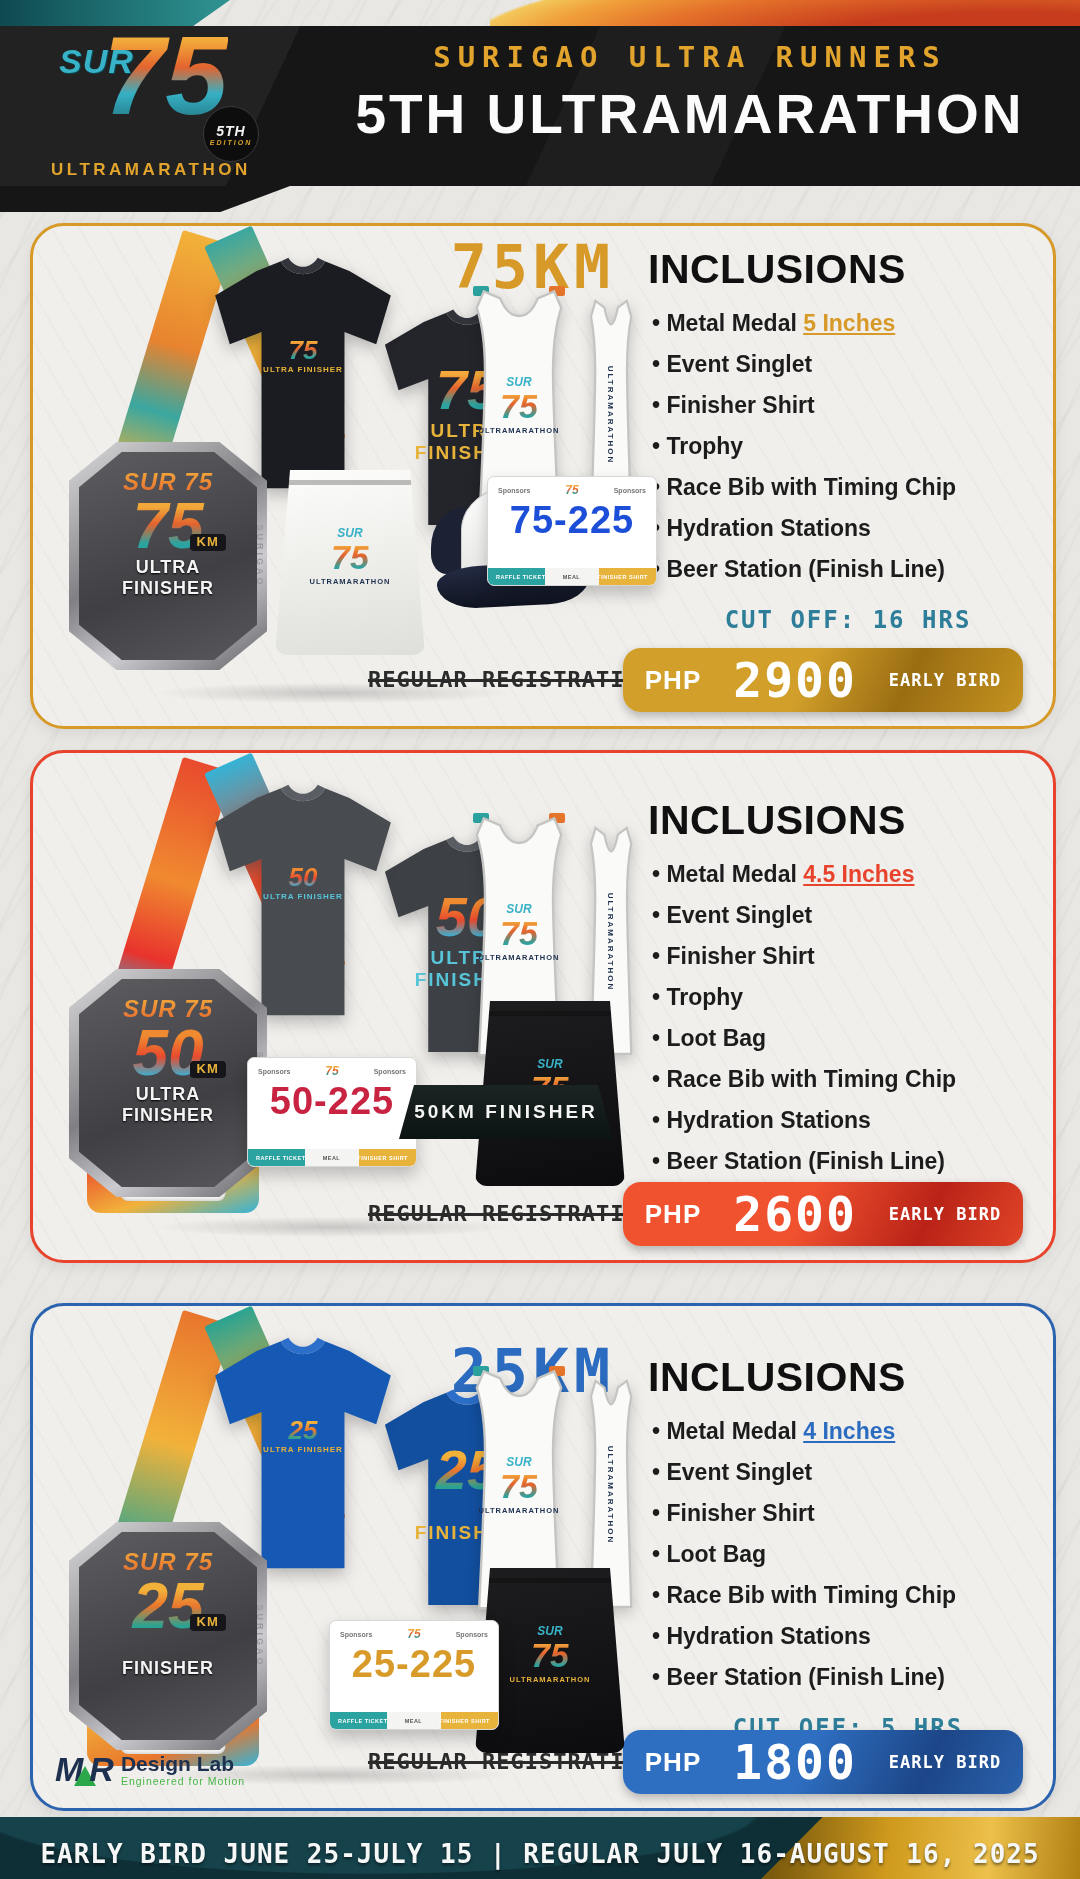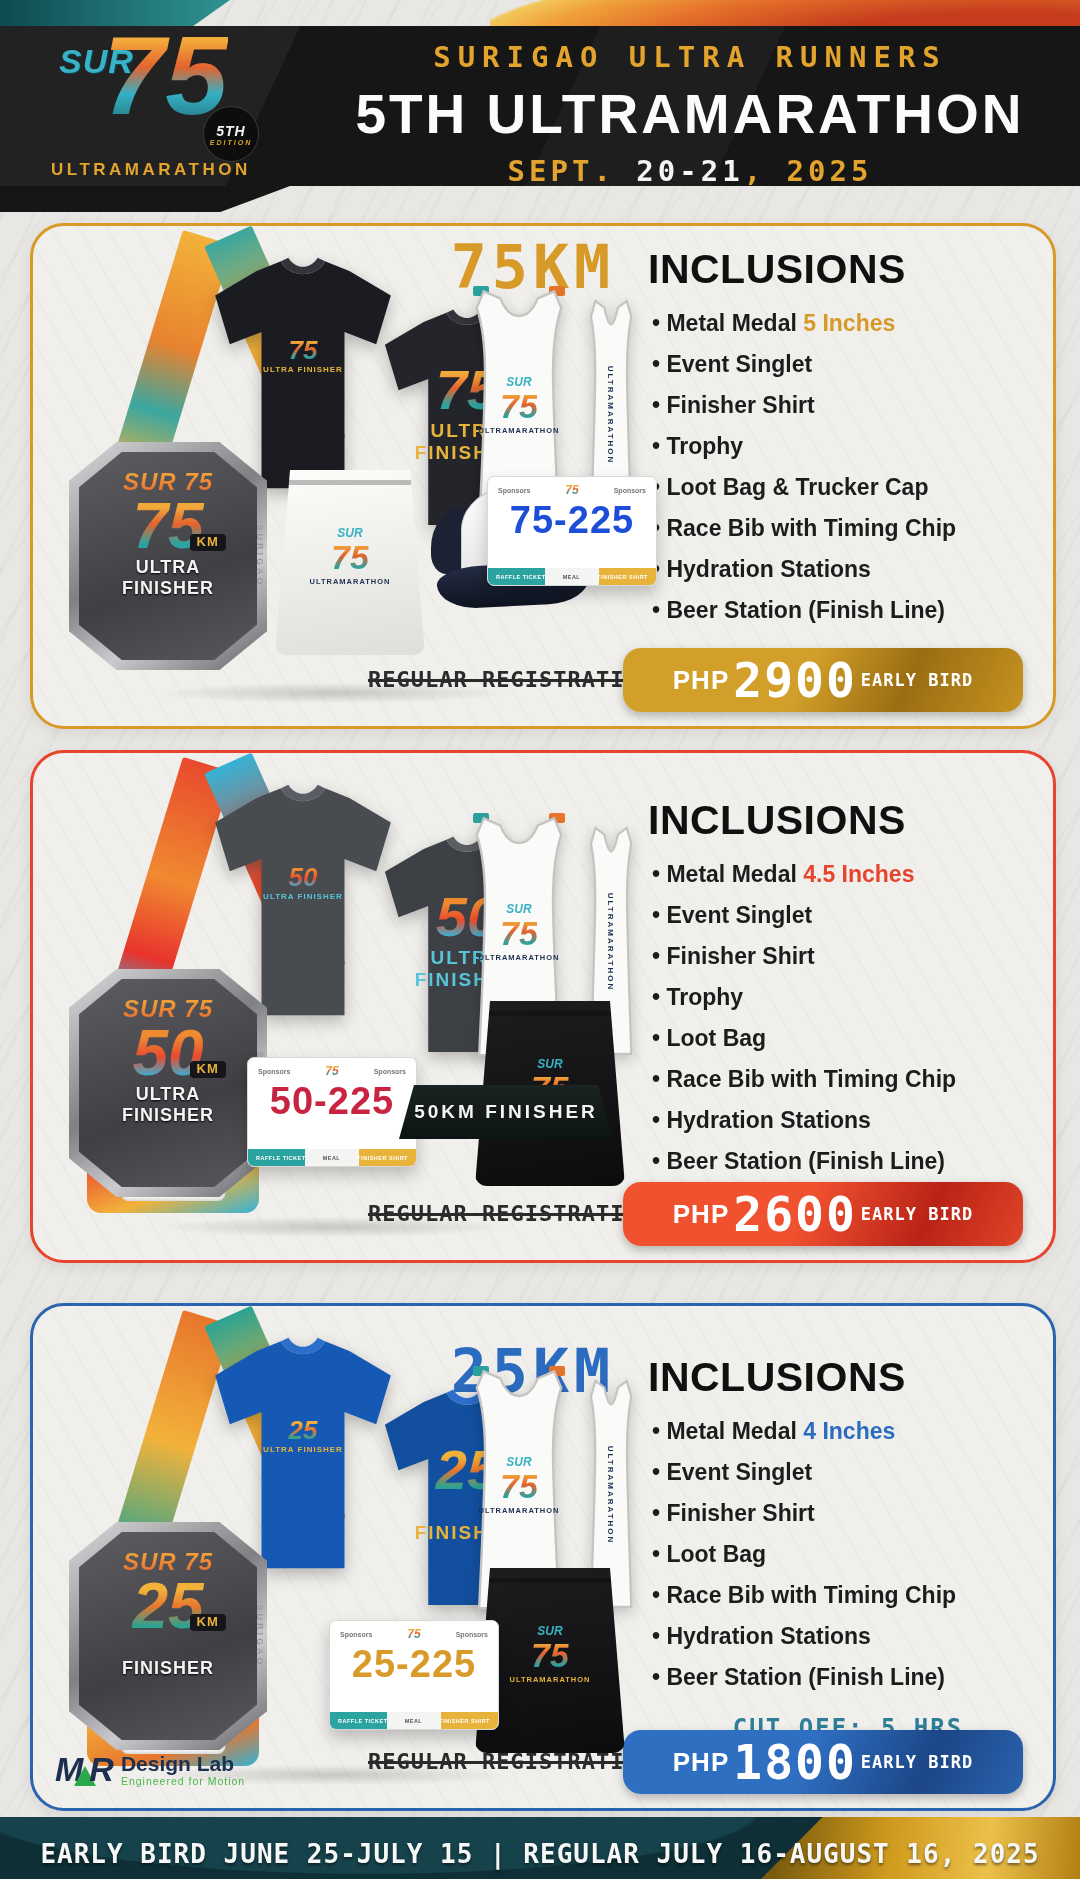--- a/index.html
+++ b/index.html
@@ -54,28 +54,28 @@
   .c2 .dist{top:22px;color:#f04a2e;}
   .c3 .dist{top:30px;color:#2b6cc0;}
 
   .right{position:absolute;left:615px;width:400px;}
   .c1 .right{top:20px;} .c2 .right{top:44px;} .c3 .right{top:48px;}
   .inc-title{font-weight:900;font-size:41px;color:#101010;letter-spacing:.5px;}
   .inc-list{list-style:none;margin:14px 0 0 0;padding:0 0 0 4px;}
   .inc-list li{font-weight:700;font-size:23px;color:#1c1c1c;line-height:33px;margin-bottom:8px;
     padding-left:22px;text-indent:-22px;}
   .inc-list li::before{content:"•  ";}
-  .hl{font-weight:700;}
+  .hl{font-weight:700;text-decoration:underline;}
   .c1 .hl{color:#d79a28;} .c2 .hl{color:#e8432c;} .c3 .hl{color:#2b6cc0;}
   .cutoff{margin-top:20px;text-align:center;font-weight:700;font-size:24px;letter-spacing:2px;color:#2e7e99;}
 
   .reg-note{position:absolute;left:335px;bottom:34px;font-weight:700;font-size:22px;letter-spacing:1px;
     color:#2b2b2b;text-decoration:line-through;text-decoration-thickness:3px;}
   .pill{position:absolute;right:30px;bottom:14px;width:400px;height:64px;border-radius:18px;
-    display:flex;align-items:center;justify-content:center;gap:4px;color:#fff;
+    display:flex;align-items:center;justify-content:center;gap:32px;color:#fff;
     box-shadow:0 4px 10px rgba(0,0,0,.25);}
   .c1 .pill{background:linear-gradient(115deg,#d2a02a 0 45%,#9a6d12 70%,#c59320);}
   .c2 .pill{background:linear-gradient(115deg,#f0512f 0 45%,#b92317 75%,#e04427);}
   .c3 .pill{background:linear-gradient(115deg,#2f6fc2 0 45%,#1c4687 75%,#2a62ad);}
   .p-cur{font-weight:900;font-size:26px;letter-spacing:1px;}
   .p-amt{font-weight:700;font-size:48px;letter-spacing:2px;}
   .p-note{font-weight:700;font-size:17px;letter-spacing:1px;}
 
   
   .scene{position:absolute;left:14px;top:12px;width:592px;height:calc(100% - 26px);}
@@ -219,21 +219,20 @@
       <div class="logo-75">75</div>
       <div class="edition-badge">
         <span class="e1">5TH</span>
         <span class="e2">EDITION</span>
       </div>
       <div class="logo-word">ULTRAMARATHON</div>
     </div>
     <div class="title-block">
       <div class="t-club mono">SURIGAO ULTRA RUNNERS</div>
       <div class="t-main">5TH ULTRAMARATHON</div>
-      <div class="t-date mono"><span>SEPT.</span> <span class="wt">20-21</span><span>, 2025</span></div>
     </div>
   </div>
   <div class="header-tab"></div>
 
   <div class="card c1">
     <div class="dist mono">75KM</div>
 
     <div class="scene">
       <div class="shadow"></div>
       <div class="ribbon rib-l"></div>
@@ -323,21 +322,20 @@
 
     </div>
 
     <div class="right">
       <div class="inc-title">INCLUSIONS</div>
       <ul class="inc-list">
         <li><span>Metal Medal</span> <span class="hl">5 Inches</span></li>
         <li>Event Singlet</li>
         <li>Finisher Shirt</li>
         <li>Trophy</li>
-        <li>Loot Bag &amp; Trucker Cap</li>
         <li>Race Bib with Timing Chip</li>
         <li>Hydration Stations</li>
         <li>Beer Station (Finish Line)</li>
       </ul>
       <div class="cutoff mono">CUT OFF: 16 HRS</div>
     </div>
 
     <div class="reg-note mono">REGULAR REGISTRATION - 3100</div>
     <div class="pill">
       <span class="p-cur">PHP</span>

